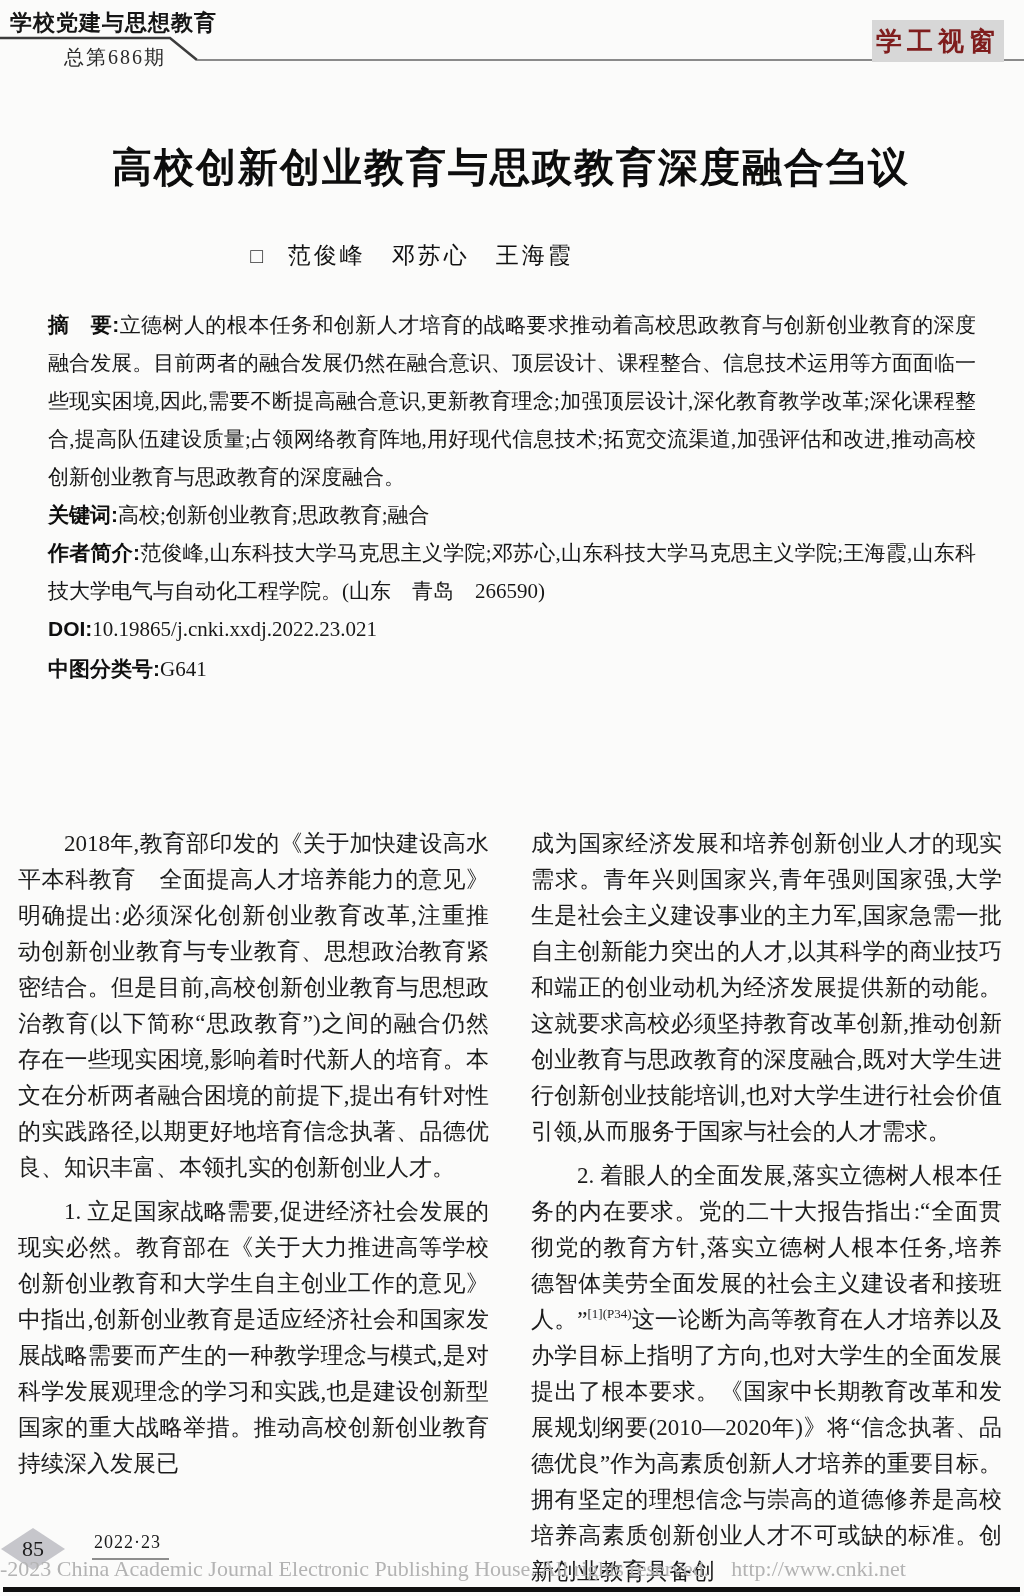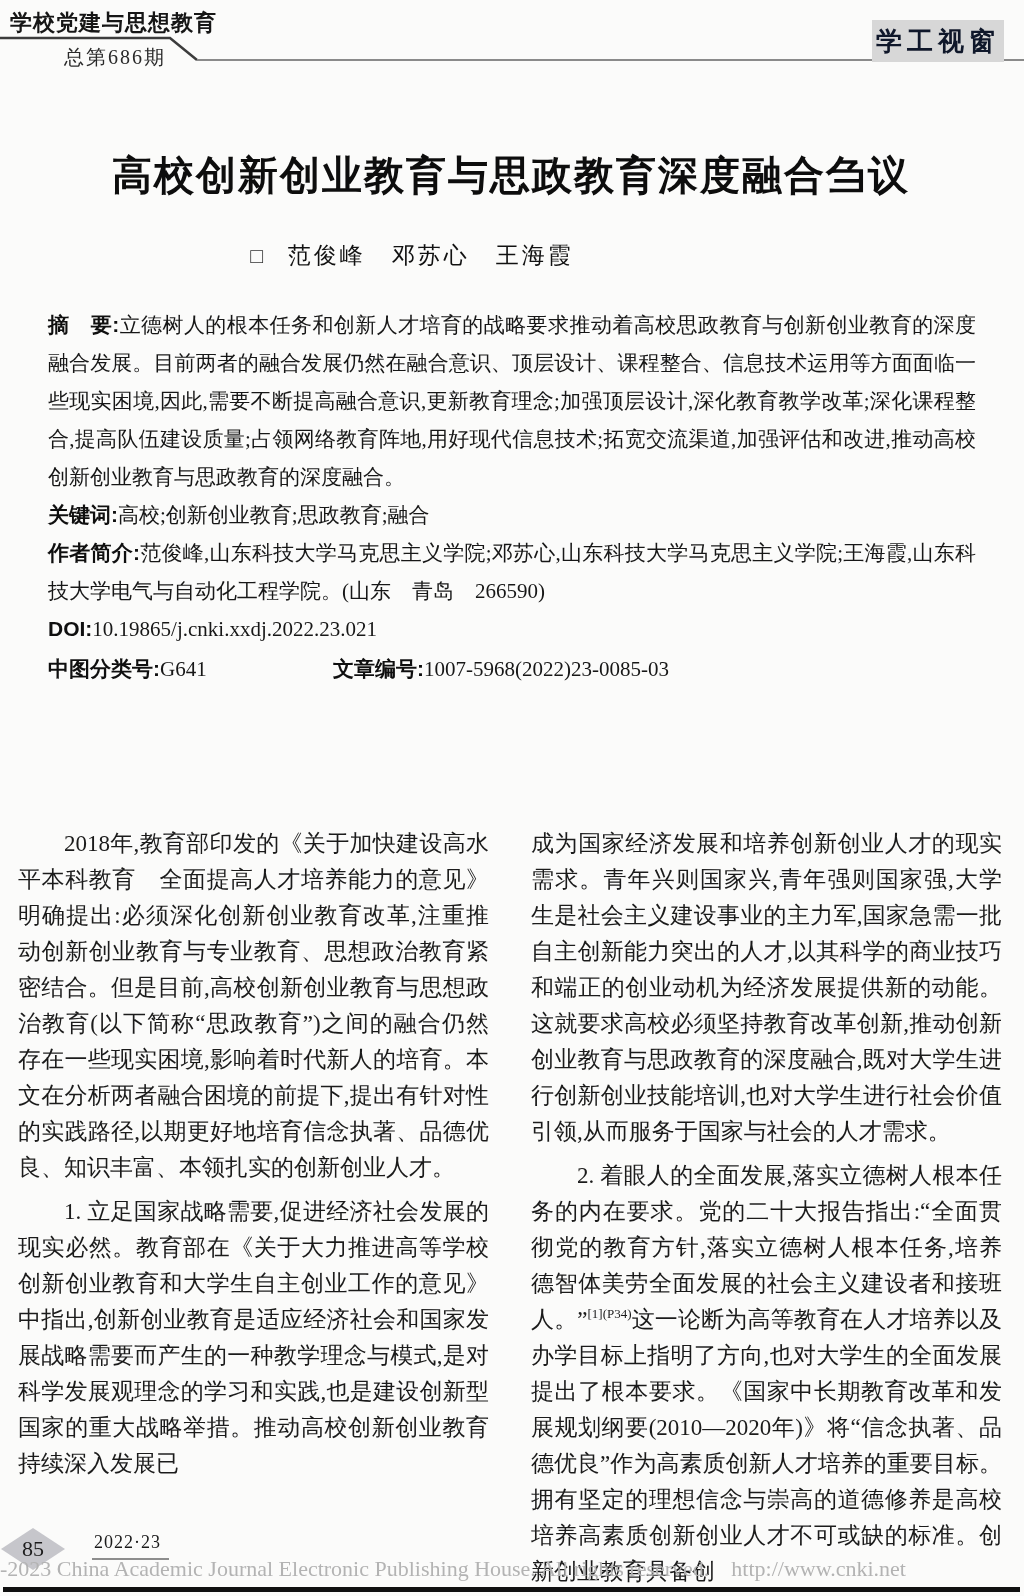--- a/index.html
+++ b/index.html
@@ -20,25 +20,25 @@
   .issue-label{
     position:absolute;left:64px;top:44px;
     font-size:20px;color:#2a2a2a;letter-spacing:2px;
   }
   .header-rule{position:absolute;left:0;top:0;width:1024px;height:70px;pointer-events:none;}
   .section-badge{
     position:absolute;left:872px;top:20px;width:132px;height:42px;
     background:#d7d7d7;
     display:flex;align-items:center;justify-content:center;
     font-family:"Liberation Sans", sans-serif;
-    font-size:26px;font-weight:bold;color:#0f172a;letter-spacing:5px;
+    font-size:26px;font-weight:bold;color:#7f1d1d;letter-spacing:5px;
   }
   
   .article-title{
-    position:absolute;left:0;top:148px;width:1022px;
+    position:absolute;left:0;top:140px;width:1022px;
     text-align:center;
     font-family:"Liberation Sans", sans-serif;
     font-weight:900;font-size:40px;letter-spacing:2px;color:#0d0d0d;
   }
   .authors-line{
     position:absolute;left:0;top:240px;width:824px;
     text-align:center;font-size:23px;color:#111;letter-spacing:3px;
   }
   .authors-line .marker{margin-right:22px;font-size:21px;color:#333;}
   
@@ -106,21 +106,20 @@
   <span class="marker">□</span><span>范俊峰　邓苏心　王海霞</span>
 </div>
 
 <div class="front-matter">
   <p><span class="fm-label">摘　要:</span><span>立德树人的根本任务和创新人才培育的战略要求推动着高校思政教育与创新创业教育的深度融合发展。目前两者的融合发展仍然在融合意识、顶层设计、课程整合、信息技术运用等方面面临一些现实困境,因此,需要不断提高融合意识,更新教育理念;加强顶层设计,深化教育教学改革;深化课程整合,提高队伍建设质量;占领网络教育阵地,用好现代信息技术;拓宽交流渠道,加强评估和改进,推动高校创新创业教育与思政教育的深度融合。</span></p>
   <p><span class="fm-label">关键词:</span><span>高校;创新创业教育;思政教育;融合</span></p>
   <p><span class="fm-label">作者简介:</span><span>范俊峰,山东科技大学马克思主义学院;邓苏心,山东科技大学马克思主义学院;王海霞,山东科技大学电气与自动化工程学院。(山东　青岛　266590)</span></p>
   <p class="doi-line"><span class="fm-label">DOI:</span><span>10.19865/j.cnki.xxdj.2022.23.021</span></p>
   <div class="class-row">
     <span class="c1"><span class="fm-label">中图分类号:</span><span>G641</span></span>
-    <span class="c3"><span class="fm-label">文章编号:</span><span>1007-5968(2022)23-0085-03</span></span>
   </div>
 </div>
 
 <div class="body-cols">
   <div class="col">
     <p class="indent">2018年,教育部印发的《关于加快建设高水平本科教育　全面提高人才培养能力的意见》明确提出:必须深化创新创业教育改革,注重推动创新创业教育与专业教育、思想政治教育紧密结合。但是目前,高校创新创业教育与思想政治教育(以下简称“思政教育”)之间的融合仍然存在一些现实困境,影响着时代新人的培育。本文在分析两者融合困境的前提下,提出有针对性的实践路径,以期更好地培育信念执著、品德优良、知识丰富、本领扎实的创新创业人才。</p>
     <p class="indent">1. 立足国家战略需要,促进经济社会发展的现实必然。教育部在《关于大力推进高等学校创新创业教育和大学生自主创业工作的意见》中指出,创新创业教育是适应经济社会和国家发展战略需要而产生的一种教学理念与模式,是对科学发展观理念的学习和实践,也是建设创新型国家的重大战略举措。推动高校创新创业教育持续深入发展已</p>
   </div>
   <div class="col">
     <p>成为国家经济发展和培养创新创业人才的现实需求。青年兴则国家兴,青年强则国家强,大学生是社会主义建设事业的主力军,国家急需一批自主创新能力突出的人才,以其科学的商业技巧和端正的创业动机为经济发展提供新的动能。这就要求高校必须坚持教育改革创新,推动创新创业教育与思政教育的深度融合,既对大学生进行创新创业技能培训,也对大学生进行社会价值引领,从而服务于国家与社会的人才需求。</p>

